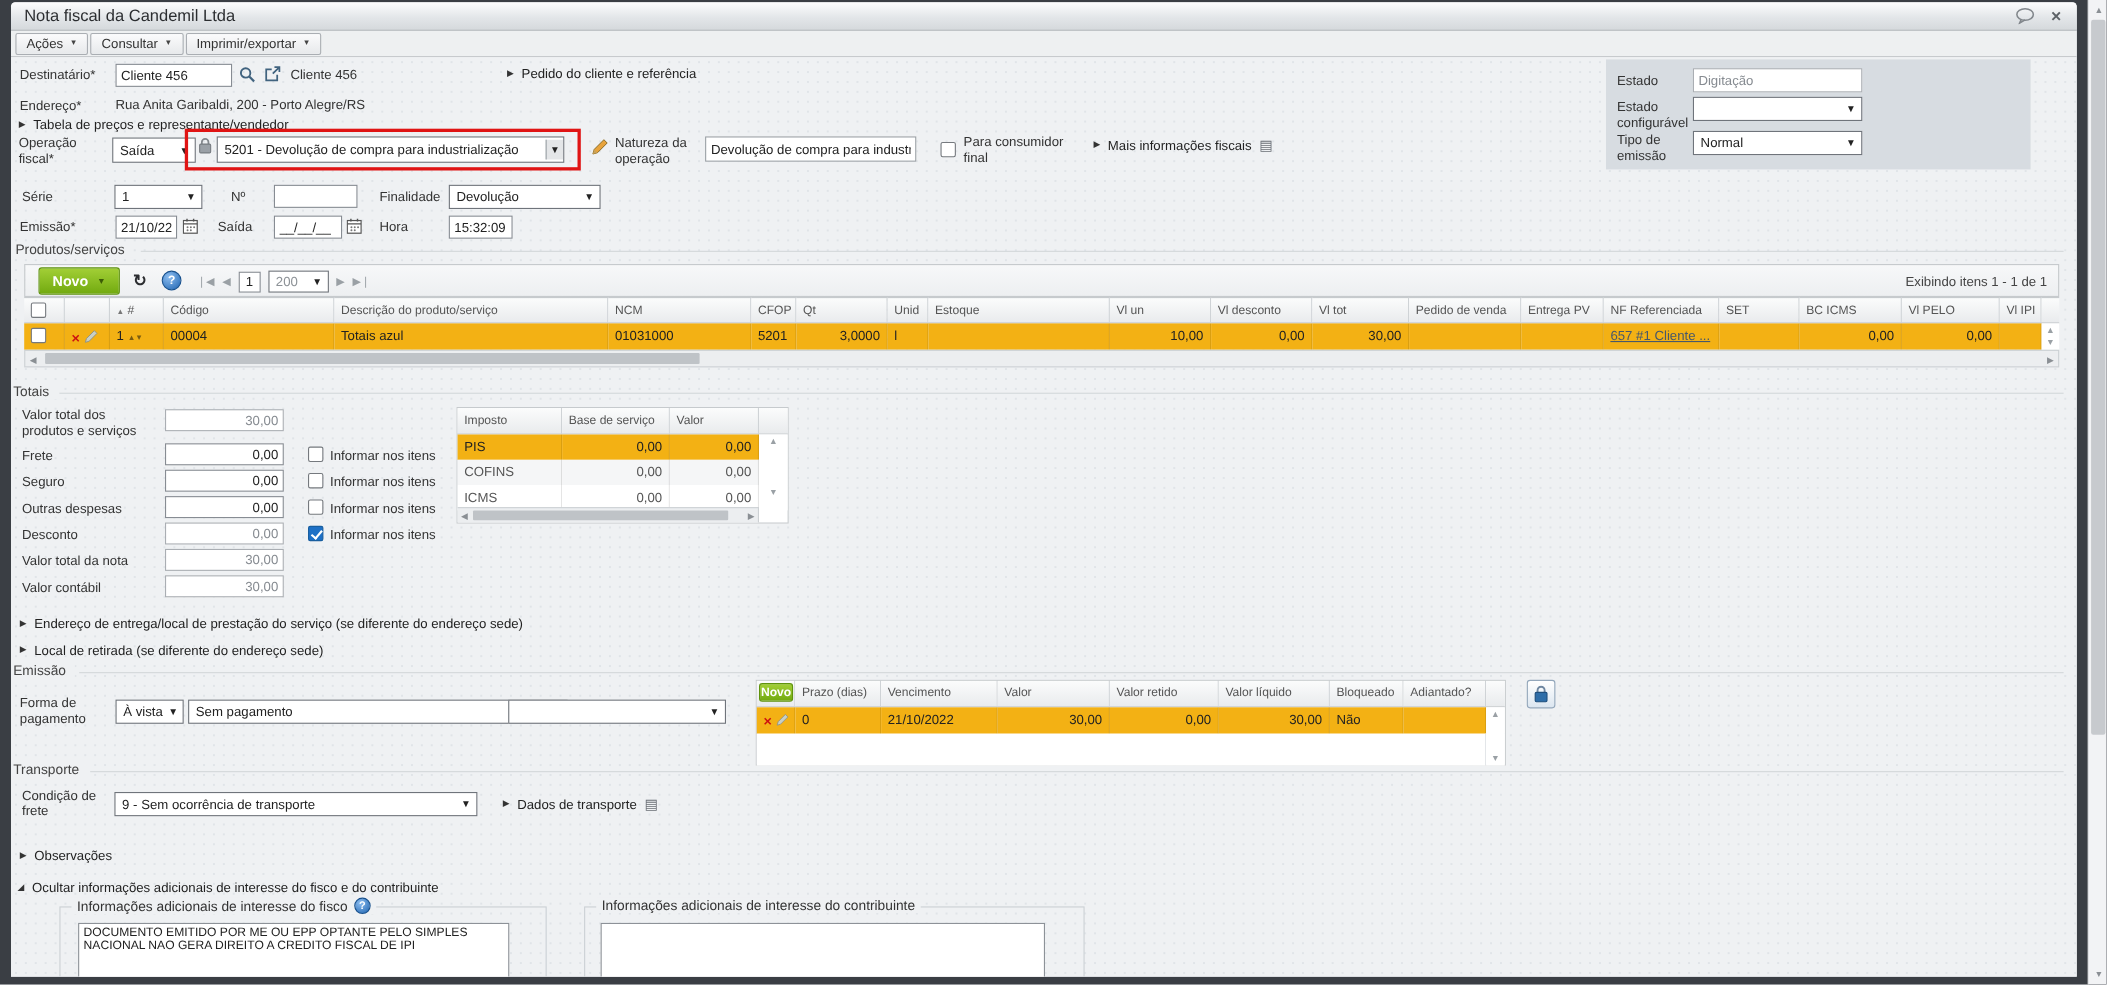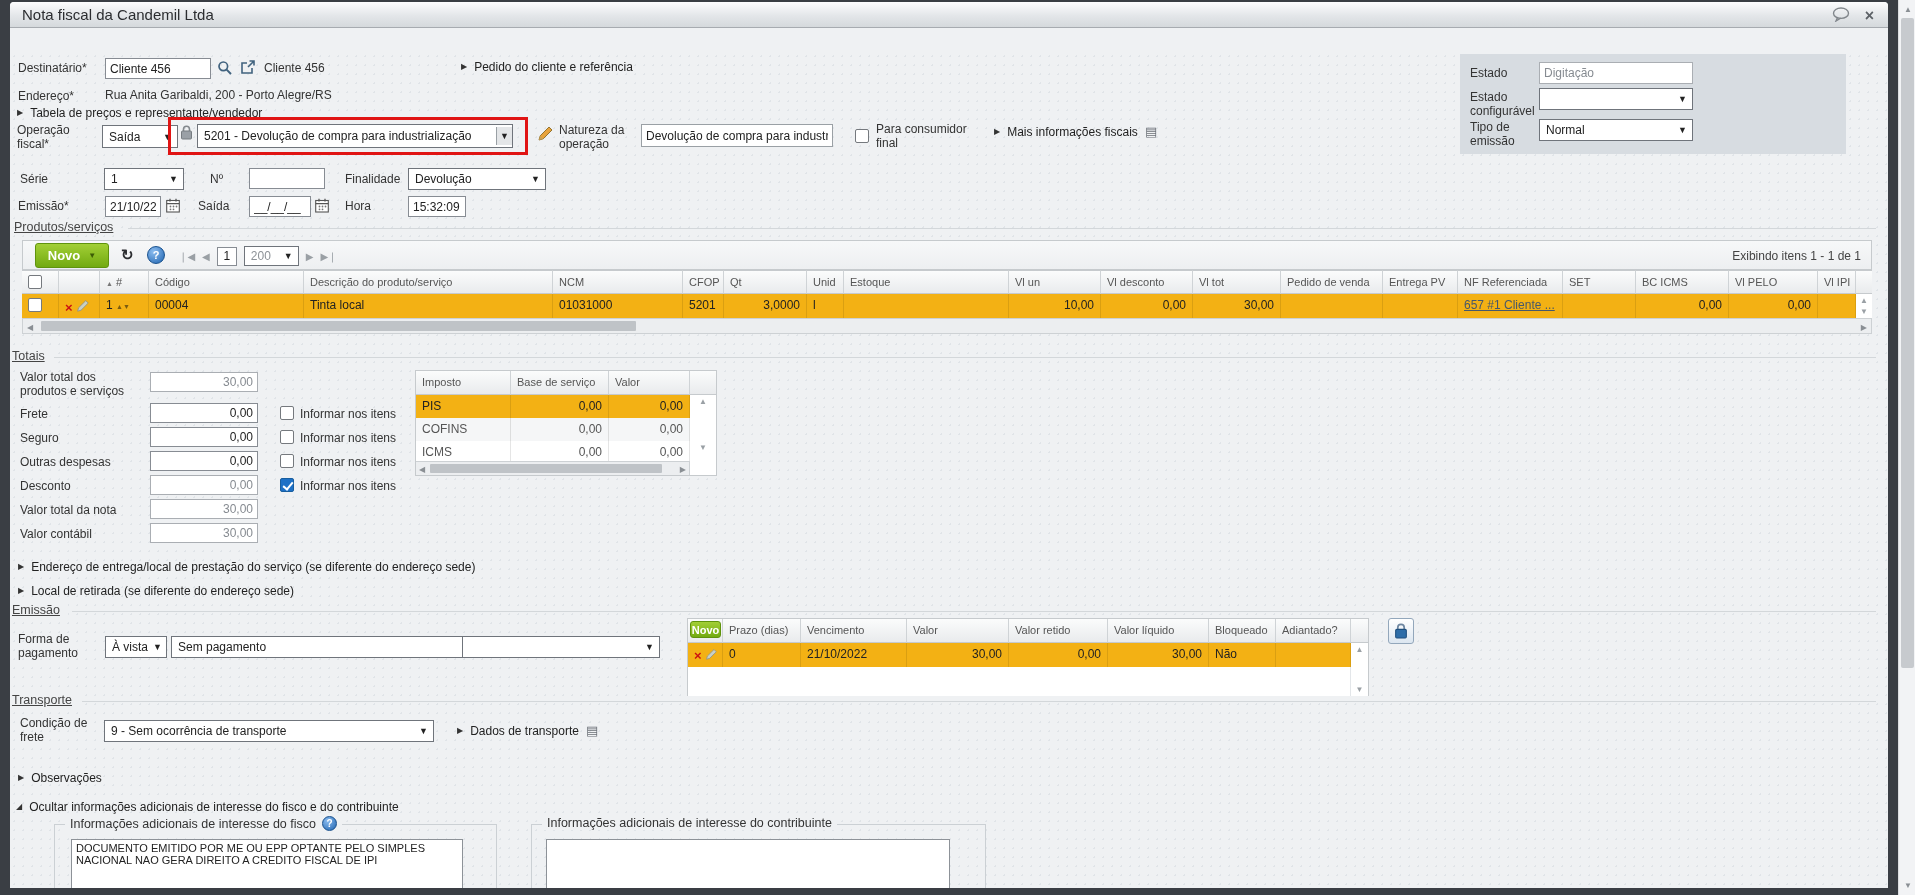--- a/index.html
+++ b/index.html
@@ -27,21 +27,21 @@
   .lbl { position:absolute; color:#333; line-height:14px; }
   .stat { position:absolute; color:#333; }
   .inp { position:absolute; background:#fff; border:1px solid #878c93; padding:0 4px; display:flex; align-items:center; overflow:hidden; white-space:nowrap; font-size:12px; color:#222; font-family:"Liberation Sans",sans-serif; }
   input.inp { outline:none; }
   .dis { border-color:#aaaeb3; color:#868b91; }
   .right input, input.rt { text-align:right; }
   .sel { position:absolute; background:#fff; border:1px solid #6f747b; display:flex; align-items:center; justify-content:space-between; padding:0 5px 0 6px; cursor:pointer; overflow:hidden; white-space:nowrap; }
   .sel .sarr { font-size:9px; color:#222; margin-left:5px; flex:none; }
   .toggle { position:absolute; display:flex; align-items:flex-start; gap:7px; cursor:pointer; color:#222; }
   .tri { font-size:8px; color:#333; line-height:14px; }
-  .fsleg { position:absolute; color:#444; background:#eff1f3; padding-right:8px; z-index:2;text-decoration:underline; }
+  .fsleg { position:absolute; color:#444; background:#eff1f3; padding-right:8px; z-index:2; }
   .fsline { position:absolute; height:1px; background:#d3d7da; }
   .cb { position:absolute; width:14px; height:14px; background:#fff; border:1px solid #75797e; border-radius:2px; cursor:pointer; }
   .cb.on { background:#1d70c6; border-color:#185e9f; }
   .cb.on::after { content:""; position:absolute; left:4px; top:1px; width:4px; height:8px; border:solid #fff; border-width:0 2px 2px 0; transform:rotate(40deg); }
   .cal { position:absolute; width:14px; height:15px; cursor:pointer; }
   .panel { position:absolute; background:#d7dce1; }
 
   .tbar { position:absolute; border:1px solid #c6cacd; background:linear-gradient(#f7f8f9,#edeff1); }
   .btn-novo { position:absolute; background:linear-gradient(#a2cf36,#72aa10); border:1px solid #5f930d; border-radius:3px; color:#fff; font-weight:bold; display:flex; align-items:center; justify-content:center; gap:8px; cursor:pointer; }
   .btn-novo .arr { font-size:8px; color:#3c5c06; }
@@ -85,20 +85,34 @@
       <span class="icongap" style="position:static">
         <svg width="19" height="15" viewBox="0 0 19 15">
             <ellipse cx="9" cy="6.2" rx="7.5" ry="5.2" fill="none" stroke="#82878c" stroke-width="1.4"></ellipse>
             <path d="M5.5 10.5 L4 14 L9 11" fill="none" stroke="#82878c" stroke-width="1.4"></path>
           </svg>
       </span>
       <span style="color:#5c6166;font-size:16px;font-weight:bold;line-height:14px;cursor:pointer">×</span>
     </span>
   </div>
 
+  <div class="menubar">
+    <div class="menu-btn">
+        <span>Ações</span>
+        <span class="arr">▼</span>
+      </div>
+    <div class="menu-btn">
+        <span>Consultar</span>
+        <span class="arr">▼</span>
+      </div>
+    <div class="menu-btn">
+        <span>Imprimir/exportar</span>
+        <span class="arr">▼</span>
+      </div>
+  </div>
 
   <div class="content">
 
     <span class="lbl" style="left:8px;top:9px">Destinatário*</span>
     <input class="inp" style="left: 95px; top: 6px; width: 106px; height: 21px;" value="Cliente 456">
     <span class="icongap" style="left:207px;top:8px">
       <svg width="16" height="16" viewBox="0 0 16 16">
           <circle cx="6.3" cy="6.3" r="4.3" fill="none" stroke="#41637f" stroke-width="1.7"></circle>
           <line x1="9.6" y1="9.6" x2="14" y2="14" stroke="#41637f" stroke-width="2"></line>
         </svg>
@@ -264,21 +278,21 @@
         <div class="gh" style="width:38px">Vl IPI</div>
         <div class="gh" style="width:16px;border-right:none"></div>
       </div>
       <div class="grow">
         <div class="gc" style="width:37px;padding-top:4px"><span class="cb" style="position:static;display:inline-block"></span></div>
         <div class="gc" style="width:41px;padding-top:5px"><span class="xdel">×</span>&nbsp;<span class="icongap" style="position:static"><svg width="13" height="13" viewBox="0 0 16 16">
                 <path d="M2 15 L3.2 10.8 L12 2 L15 5 L6.2 13.8 Z" fill="#c9cfc4" stroke="#8b9187" stroke-width="1"></path>
               </svg></span></div>
         <div class="gc" style="width:49px"><span>1</span> <span style="font-size:7px;color:#7a5c10;cursor:pointer">▲</span><span style="font-size:7px;color:#7a5c10;cursor:pointer">▼</span></div>
         <div class="gc" style="width:155px">00004</div>
-        <div class="gc" style="width:249px">Tinta local</div>
+        <div class="gc" style="width:249px">Totais azul</div>
         <div class="gc" style="width:130px">01031000</div>
         <div class="gc" style="width:41px">5201</div>
         <div class="gc rt" style="width:83px">3,0000</div>
         <div class="gc" style="width:37px">l</div>
         <div class="gc" style="width:165px"></div>
         <div class="gc rt" style="width:92px">10,00</div>
         <div class="gc rt" style="width:92px">0,00</div>
         <div class="gc rt" style="width:88px">30,00</div>
         <div class="gc" style="width:102px"></div>
         <div class="gc" style="width:75px"></div>

